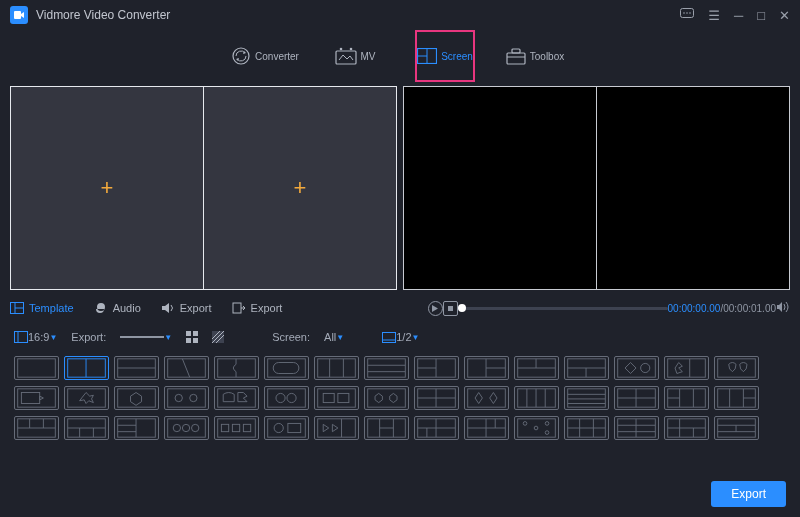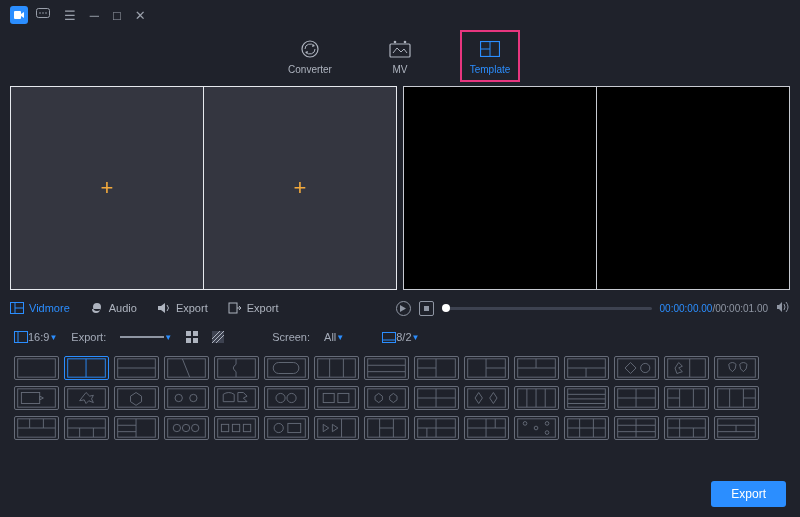--- a/index.html
+++ b/index.html
@@ -5,40 +5,40 @@
 * { margin: 0; padding: 0; box-sizing: border-box; font-family: -apple-system, "Segoe UI", Arial, sans-serif; }
 body { width: 800px; height: 517px; background: #1f222b; color: #aeb4bf; overflow: hidden; font-size: 12px; }
 .titlebar { height: 30px; display: flex; align-items: center; padding: 0 10px; }
 .logo { width: 18px; height: 18px; background: #2b8eff; border-radius: 3px; display: flex; align-items: center; justify-content: center; margin-right: 8px; }
 .logo svg { width: 12px; height: 12px; }
 .title { color: #c2c6cf; font-size: 12px; flex: 1; }
 .win-controls { display: flex; gap: 14px; align-items: center; color: #9aa0ab; }
 .win-controls span { cursor: pointer; font-size: 13px; }
 
 .navbar { height: 52px; display: flex; justify-content: center; gap: 30px; }
-.nav-item { width: 60px; display: flex; flex-direction: column; align-items: center; justify-content: center; gap: 4px; cursor: pointer; color: #aeb4bf; border: 2px solid transparent; }
+.nav-item { width: 60px; display: flex; flex-direction: row; align-items: center; justify-content: center; gap: 4px; cursor: pointer; color: #aeb4bf; border: 2px solid transparent; }
 .nav-item.active { border: 2px solid #e8367f; color: #2b8eff; }
 .nav-item .icon { height: 22px; display: flex; align-items: center; }
 .nav-item .label { font-size: 10px; }
 
 .workspace { height: 212px; display: flex; gap: 6px; padding: 4px 10px 4px 10px; }
 .editor { flex: 1; border: 1px solid #e6e9ee; display: flex; background: #343640; }
 .editor-pane { flex: 1; display: flex; align-items: center; justify-content: center; }
 .editor-pane:first-child { border-right: 1px solid #e6e9ee; }
 .plus { color: #f2a93c; font-size: 22px; font-weight: 300; }
 .preview { flex: 1; border: 1px solid #c8cbd2; display: flex; background: #000; }
 .pv-pane { flex: 1; }
 .pv-pane:first-child { border-right: 1px solid #c8cbd2; }
 
 .tabrow { height: 28px; display: flex; align-items: center; padding: 0 10px; gap: 18px; }
 .tabgroup { display: flex; gap: 20px; }
 .tab { display: flex; align-items: center; gap: 5px; cursor: pointer; color: #aeb4bf; font-size: 11px; }
 .tab.active { color: #2b8eff; }
 .tab .ticon { width: 14px; display: inline-flex; }
-.player { margin-left: auto; display: flex; align-items: center; gap: 8px; color: #8f96a3; }
+.player { margin-left: auto; display: flex; align-items: center; color: #8f96a3; }
 .play-circle { width: 15px; height: 15px; border: 1px solid #8f96a3; border-radius: 50%; display: flex; align-items: center; justify-content: center; }
 .stop-circle { width: 15px; height: 15px; border: 1px solid #8f96a3; border-radius: 2px; display: flex; align-items: center; justify-content: center; }
 .track { width: 210px; height: 3px; background: #3d4250; border-radius: 2px; position: relative; }
 .track .dot { position: absolute; left: 0; top: -3px; width: 8px; height: 8px; background: #fff; border-radius: 50%; }
 .timecode { font-size: 10px; }
 .tc-cur { color: #2b8eff; }
 .vol { font-size: 12px; }
 
 .controls { height: 30px; display: flex; align-items: center; padding: 0 14px; gap: 14px; font-size: 11px; color: #a4abb8; }
 .ctl-btn { display: flex; align-items: center; cursor: pointer; }
@@ -58,20 +58,21 @@
 </head>
 <body>
 
 <div class="titlebar">
   <div class="logo">
     <svg viewBox="0 0 12 12">
         <rect x="1" y="2" width="7" height="8" rx="1" fill="#fff"></rect>
         <path d="M8 5 L11 3 L11 9 L8 7 Z" fill="#fff"></path>
       </svg>
   </div>
+  <div class="title">Vidmore Video Converter</div>
   <div class="win-controls">
     <span>
       <svg width="14" height="12" viewBox="0 0 14 12">
           <rect x="0.5" y="0.5" width="13" height="9" rx="2" fill="none" stroke="#9aa0ab"></rect>
           <circle cx="4" cy="5" r="0.8" fill="#9aa0ab"></circle>
           <circle cx="7" cy="5" r="0.8" fill="#9aa0ab"></circle>
           <circle cx="10" cy="5" r="0.8" fill="#9aa0ab"></circle>
         </svg>
     </span>
     <span>☰</span>
@@ -104,21 +105,31 @@
     <span class="label">MV</span>
   </div>
   <div class="nav-item active">
     <span class="icon">
       <svg width="20" height="16" viewBox="0 0 20 16">
           <rect x="0.5" y="0.5" width="19" height="15" fill="none" stroke="#2b8eff" stroke-width="1.2"></rect>
           <line x1="10" y1="0" x2="10" y2="16" stroke="#2b8eff"></line>
           <line x1="0" y1="8" x2="10" y2="8" stroke="#2b8eff"></line>
         </svg>
     </span>
-    <span class="label">Template</span>
+    <span class="label">Screen</span>
+  </div>
+  <div class="nav-item">
+    <span class="icon">
+      <svg width="20" height="18" viewBox="0 0 20 18">
+          <rect x="1" y="6" width="18" height="11" rx="1" fill="none" stroke="#aeb4bf" stroke-width="1.2"></rect>
+          <rect x="6" y="2" width="8" height="4" rx="1" fill="none" stroke="#aeb4bf" stroke-width="1.2"></rect>
+          <line x1="1" y1="10" x2="19" y2="10" stroke="#aeb4bf"></line>
+        </svg>
+    </span>
+    <span class="label">Toolbox</span>
   </div>
 </div>
 
 <div class="workspace">
   <div class="editor">
     <div class="editor-pane">
         <span class="plus">+</span>
       </div>
     <div class="editor-pane">
         <span class="plus">+</span>
@@ -133,21 +144,21 @@
 <div class="tabrow">
   <div class="tabgroup">
     <div class="tab active">
       <span class="ticon">
           <svg width="14" height="12" viewBox="0 0 14 12">
             <rect x="0.5" y="0.5" width="13" height="11" fill="none" stroke="#2b8eff"></rect>
             <line x1="5" y1="0" x2="5" y2="12" stroke="#2b8eff"></line>
             <line x1="5" y1="6" x2="14" y2="6" stroke="#2b8eff"></line>
           </svg>
         </span>
-      <span>Vidmore</span>
+      <span>Template</span>
     </div>
     <div class="tab">
       <span class="ticon">
           <svg width="14" height="12" viewBox="0 0 14 12">
             <path d="M7 1 A4 4 0 0 1 7 9 A4 4 0 0 1 7 1 M2 7 A4 4 0 0 0 10 7" fill="#aeb4bf"></path>
           </svg>
         </span>
       <span>Audio</span>
     </div>
     <div class="tab">
@@ -226,21 +237,21 @@
   <div class="ctl-btn">
     <span>All</span>
     <span class="arrow">▼</span>
   </div>
   <span style="width:10px"></span>
   <div class="ctl-btn">
     <svg width="14" height="11" viewBox="0 0 14 11">
         <rect x="0.5" y="0.5" width="13" height="10" fill="none" stroke="#2b8eff"></rect>
         <line x1="0" y1="8" x2="14" y2="8" stroke="#2b8eff"></line>
       </svg>
-    <span>8/2</span>
+    <span>1/2</span>
     <span class="arrow">▼</span>
   </div>
 </div>
 
 <div class="templates">
   <div class="tpl-row">
     <div class="tpl">
         <svg viewBox="0 0 45 24">
           <rect x="2" y="2" width="41" height="20" fill="none" stroke="#666c79"></rect>
         </svg>

